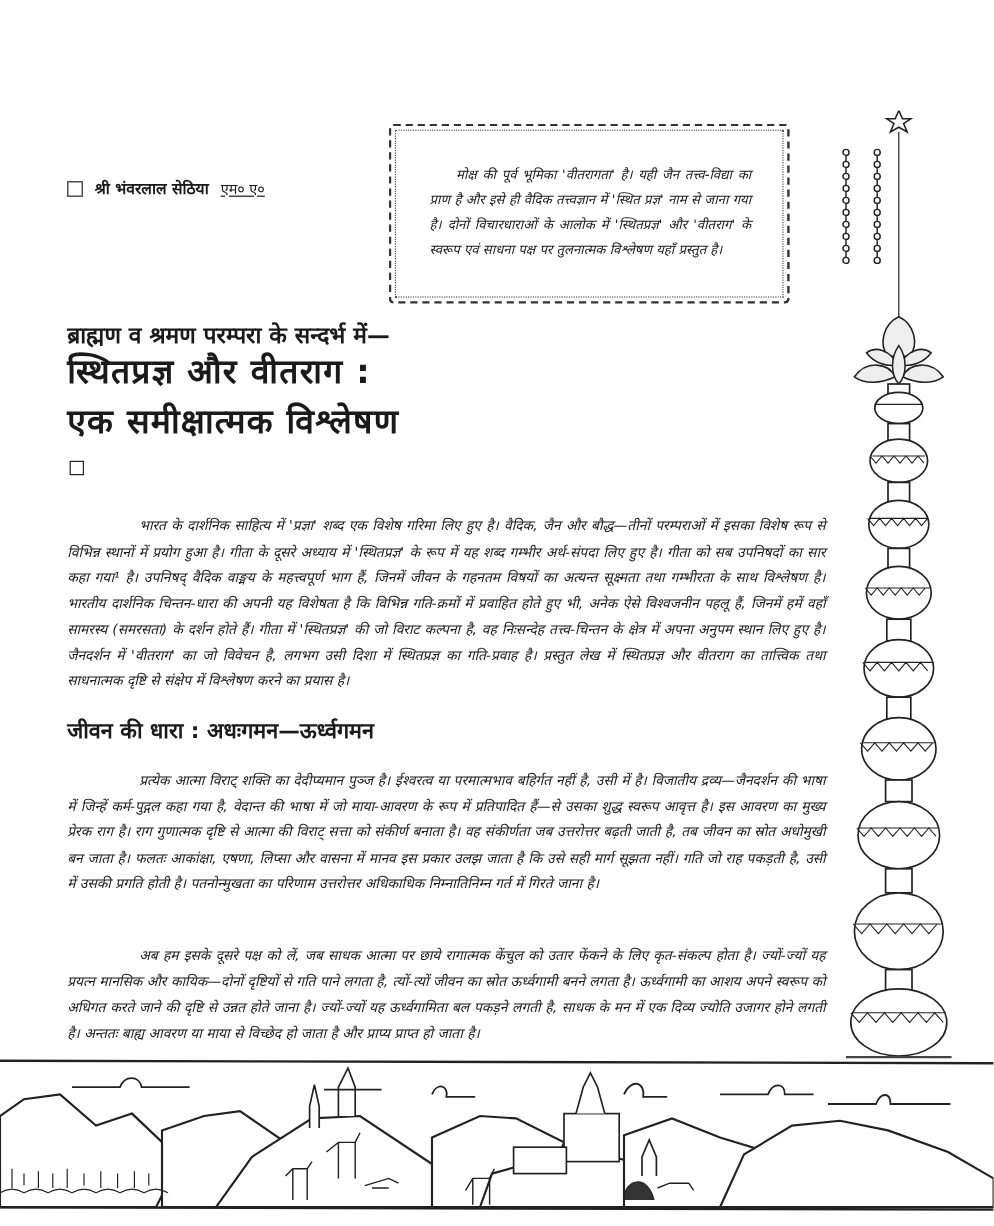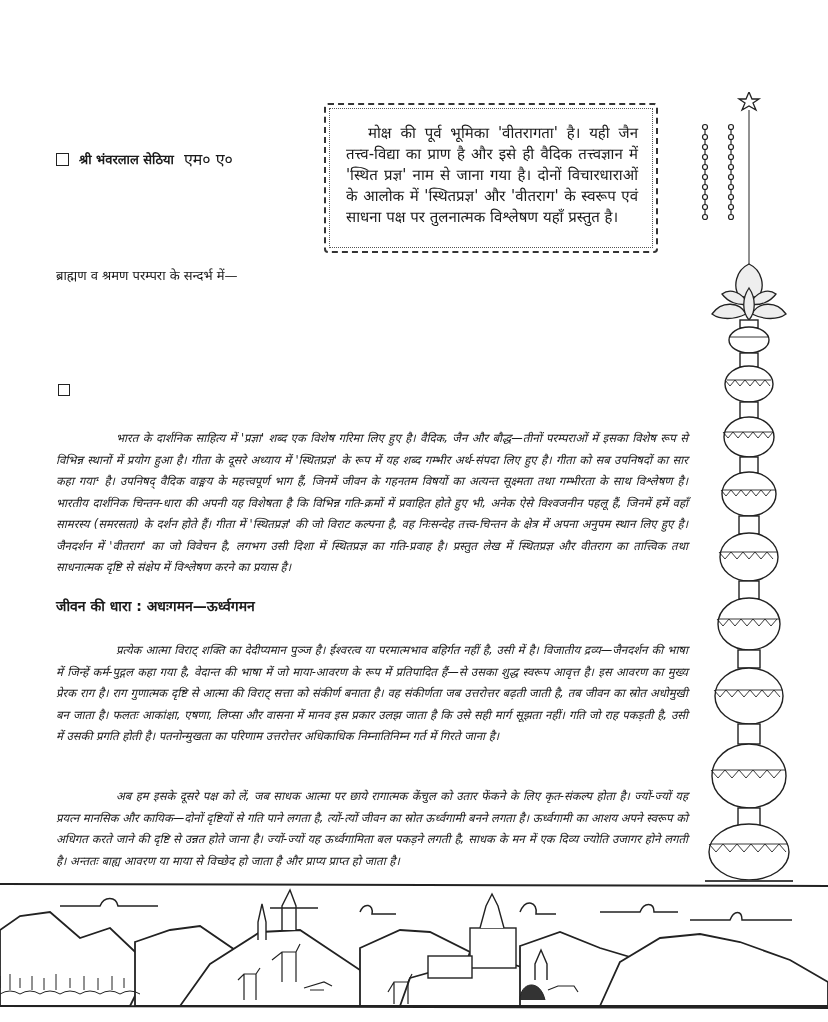--- a/index.html
+++ b/index.html
@@ -1,33 +1,33 @@
 <!DOCTYPE html>
 <html><head>
 <meta charset="utf-8">
 <style>
   html, body { margin: 0; padding: 0; background: #ffffff; }
   body { width: 828px; height: 1022px; position: relative; overflow: hidden; color: #1a1a1a; font-family: "DejaVu Sans", sans-serif; }
 
   .author { position: absolute; left: 56px; top: 148px; font-size: 13px; font-weight: bold; display: flex; align-items: center; gap: 10px; text-align: center; }
   .author .sq { width: 11px; height: 11px; border: 1.4px solid #222; display: inline-block; }
-  .author .deg { font-weight: normal; font-size: 16px; }
+  .author .deg { font-weight: normal; font-size: 12px; text-decoration: underline; }
 
   .abstract-box { position: absolute; left: 324px; top: 103px; width: 334px; height: 150px; border: 2px dashed #333; border-radius: 4px; box-sizing: border-box; padding: 18px 18px 10px 20px; }
   .abstract-box::before { content: ""; position: absolute; inset: 3px; border: 1px dotted #555; pointer-events: none; }
-  .abstract-box p { margin: 0; font-size: 15px; line-height: 21px; text-align: justify; text-indent: 22px; }
+  .abstract-box p { margin: 12px; font-size: 11px; line-height: 21px; text-align: justify; text-indent: 22px; font-style: italic; }
 
-  .kicker { position: absolute; left: 56px; top: 266px; font-size: 13px; font-weight: normal; }
+  .kicker { position: absolute; left: 56px; top: 266px; font-size: 19px; font-weight: bold; }
   .title { position: absolute; left: 56px; top: 289px; font-size: 28px; font-weight: bold; line-height: 42px; letter-spacing: 1px; }
   .title-sq { position: absolute; left: 58px; top: 384px; width: 10px; height: 10px; border: 1.4px solid #222; }
 
   .body-text { position: absolute; left: 56px; width: 632px; font-size: 11.5px; line-height: 21.5px; text-align: justify; font-style: italic; }
   .body-text p { margin: 0; text-indent: 60px; }
   #p1 { top: 428px; }
-  .section-h { position: absolute; left: 56px; top: 596px; font-size: 14px; font-weight: bold; }
+  .section-h { position: absolute; left: 56px; top: 596px; font-size: 18px; font-weight: bold; }
   #p2 { top: 640px; }
   #p3 { top: 786px; }
 
   .ornament { position: absolute; left: 700px; top: 92px; width: 110px; height: 790px; }
   .landscape { position: absolute; left: 0; top: 870px; width: 828px; height: 140px; }
 </style>
 </head>
 <body>
 
 <div class="author">
@@ -35,20 +35,22 @@
   <span>श्री भंवरलाल सेठिया</span>
   <span class="deg">एम० ए०</span>
 </div>
 
 <div class="abstract-box">
   <p>मोक्ष की पूर्व भूमिका 'वीतरागता' है। यही जैन तत्त्व-विद्या का प्राण है और इसे ही वैदिक तत्त्वज्ञान में 'स्थित प्रज्ञ' नाम से जाना गया है। दोनों विचारधाराओं के आलोक में 'स्थितप्रज्ञ' और 'वीतराग' के स्वरूप एवं साधना पक्ष पर तुलनात्मक विश्लेषण यहाँ प्रस्तुत है।</p>
 </div>
 
 <div class="kicker">ब्राह्मण व श्रमण परम्परा के सन्दर्भ में—</div>
 <div class="title">
+  <div>स्थितप्रज्ञ और वीतराग :</div>
+  <div>एक समीक्षात्मक विश्लेषण</div>
 </div>
 <div class="title-sq"></div>
 
 <div class="body-text" id="p1">
   <p>भारत के दार्शनिक साहित्य में 'प्रज्ञा' शब्द एक विशेष गरिमा लिए हुए है। वैदिक, जैन और बौद्ध—तीनों परम्पराओं में इसका विशेष रूप से विभिन्न स्थानों में प्रयोग हुआ है। गीता के दूसरे अध्याय में 'स्थितप्रज्ञ' के रूप में यह शब्द गम्भीर अर्थ-संपदा लिए हुए है। गीता को सब उपनिषदों का सार कहा गया¹ है। उपनिषद् वैदिक वाङ्मय के महत्त्वपूर्ण भाग हैं, जिनमें जीवन के गहनतम विषयों का अत्यन्त सूक्ष्मता तथा गम्भीरता के साथ विश्लेषण है। भारतीय दार्शनिक चिन्तन-धारा की अपनी यह विशेषता है कि विभिन्न गति-क्रमों में प्रवाहित होते हुए भी, अनेक ऐसे विश्वजनीन पहलू हैं, जिनमें हमें वहाँ सामरस्य (समरसता) के दर्शन होते हैं। गीता में 'स्थितप्रज्ञ' की जो विराट कल्पना है, वह निःसन्देह तत्त्व-चिन्तन के क्षेत्र में अपना अनुपम स्थान लिए हुए है। जैनदर्शन में 'वीतराग' का जो विवेचन है, लगभग उसी दिशा में स्थितप्रज्ञ का गति-प्रवाह है। प्रस्तुत लेख में स्थितप्रज्ञ और वीतराग का तात्त्विक तथा साधनात्मक दृष्टि से संक्षेप में विश्लेषण करने का प्रयास है।</p>
 </div>
 <div class="section-h">जीवन की धारा : अधःगमन—ऊर्ध्वगमन</div>
 <div class="body-text" id="p2">
   <p>प्रत्येक आत्मा विराट् शक्ति का देदीप्यमान पुञ्ज है। ईश्वरत्व या परमात्मभाव बहिर्गत नहीं है, उसी में है। विजातीय द्रव्य—जैनदर्शन की भाषा में जिन्हें कर्म-पुद्गल कहा गया है, वेदान्त की भाषा में जो माया-आवरण के रूप में प्रतिपादित हैं—से उसका शुद्ध स्वरूप आवृत्त है। इस आवरण का मुख्य प्रेरक राग है। राग गुणात्मक दृष्टि से आत्मा की विराट् सत्ता को संकीर्ण बनाता है। वह संकीर्णता जब उत्तरोत्तर बढ़ती जाती है, तब जीवन का स्रोत अधोमुखी बन जाता है। फलतः आकांक्षा, एषणा, लिप्सा और वासना में मानव इस प्रकार उलझ जाता है कि उसे सही मार्ग सूझता नहीं। गति जो राह पकड़ती है, उसी में उसकी प्रगति होती है। पतनोन्मुखता का परिणाम उत्तरोत्तर अधिकाधिक निम्नातिनिम्न गर्त में गिरते जाना है।</p>
 </div>

